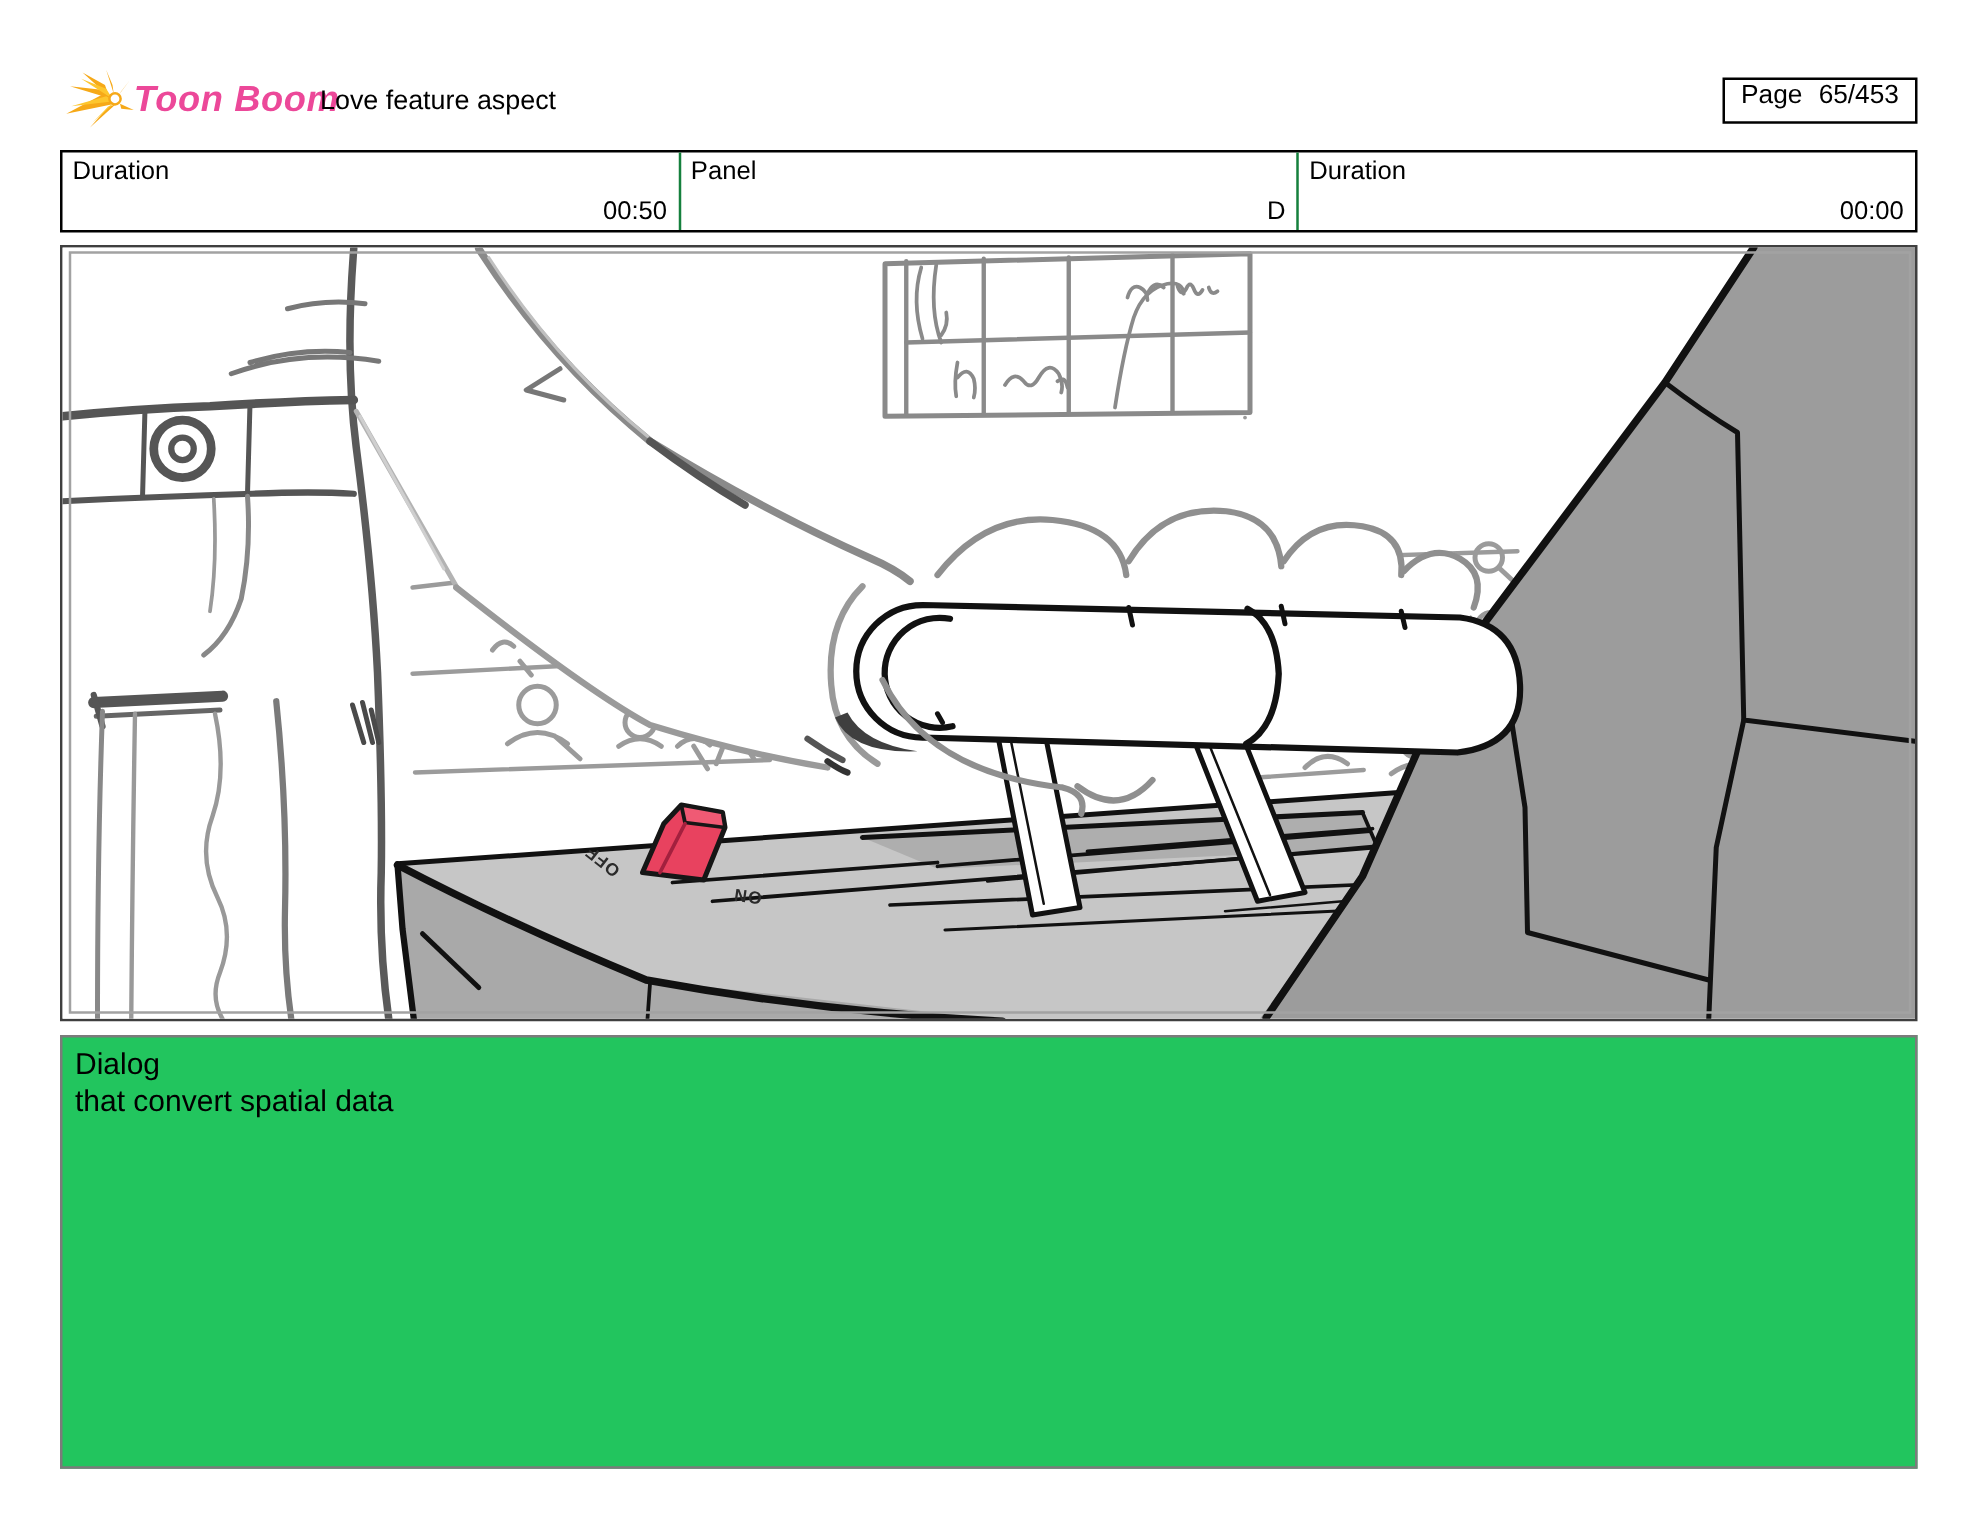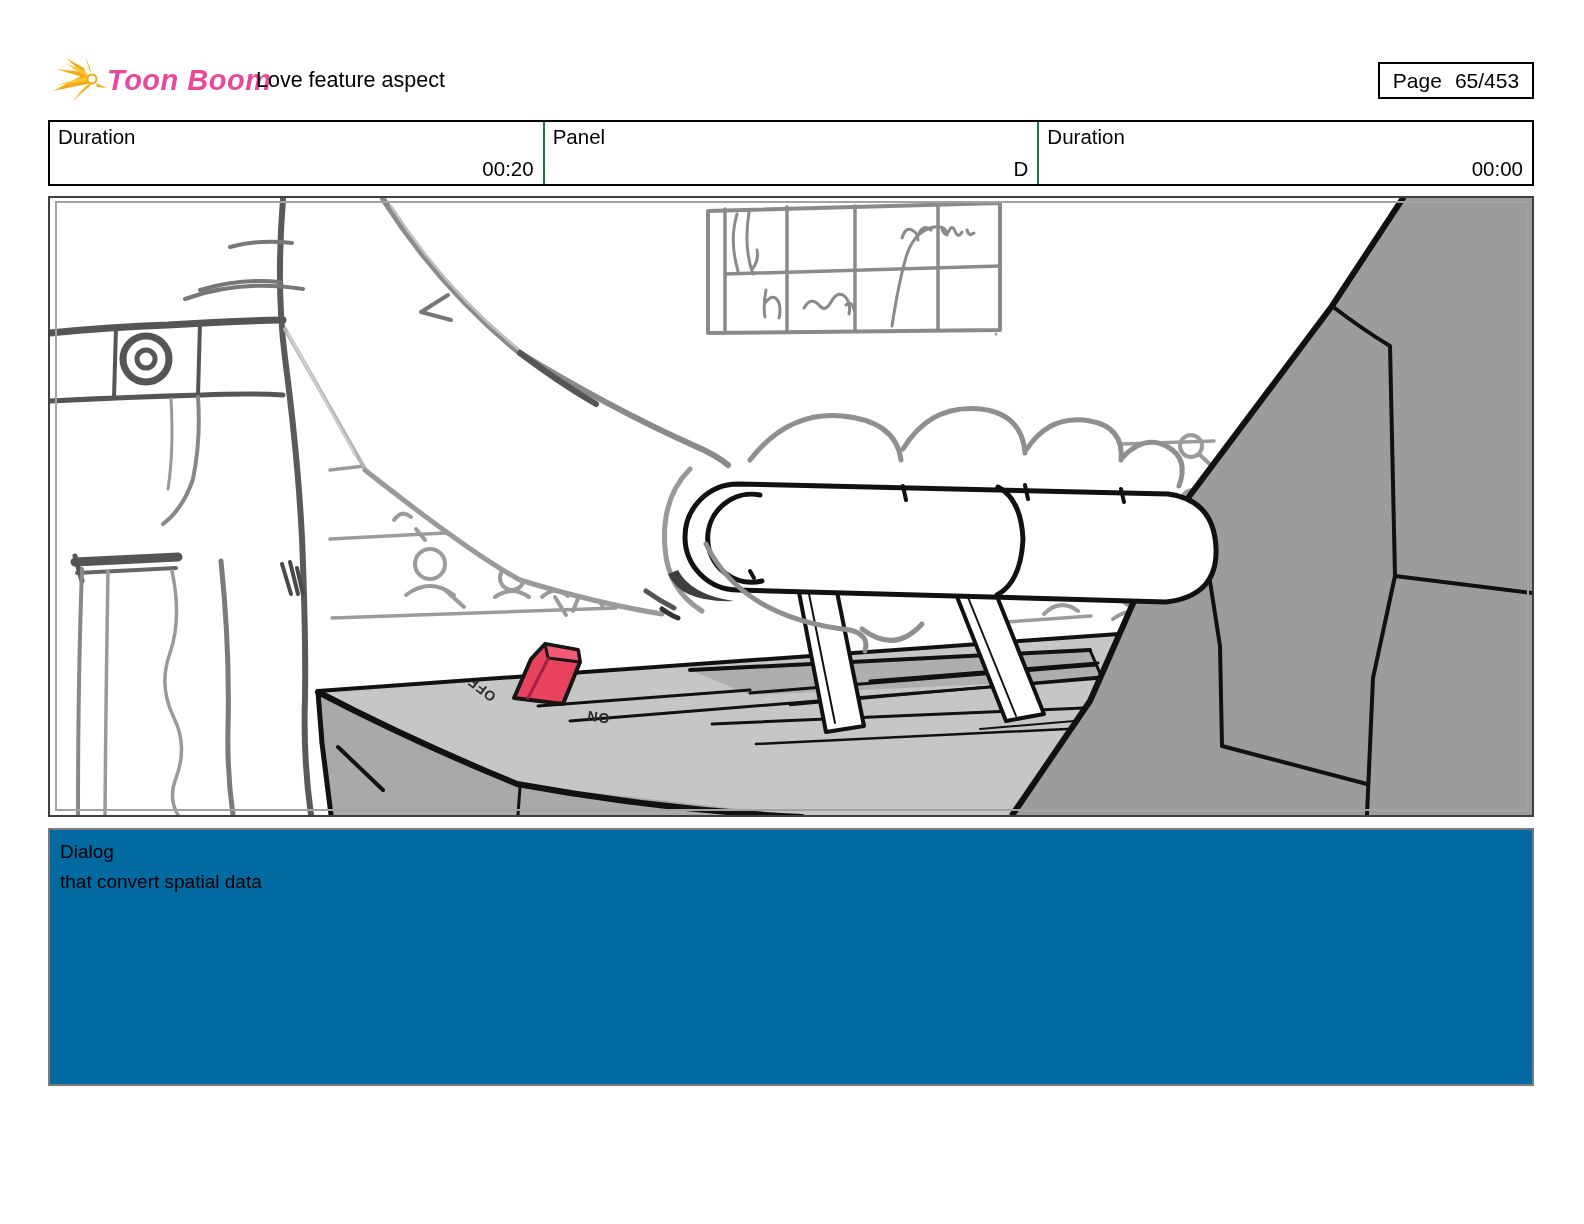--- a/index.html
+++ b/index.html
@@ -3,37 +3,37 @@
 <meta charset="utf-8">
 <style>
   * { margin:0; padding:0; box-sizing:border-box; }
   html,body { width:1584px; height:1224px; background:#fff; font-family:"Liberation Sans", sans-serif; position:relative; overflow:hidden; }
   .abs { position:absolute; }
 
   
   .logo-icon { left:52px; top:56px; width:56px; height:48px; }
   .logo-text { left:107px; top:64px; font-size:29px; font-weight:bold; font-style:italic; color:#ec4899; letter-spacing:.5px; }
   .doc-title { left:256px; top:68px; font-size:21.5px; color:#000; }
-  .page-box { left:1378px; top:62px; width:156px; height:37px; border:2px solid #000; display:flex; align-items:center; justify-content:center; gap:13px; font-size:21px; color:#000; }
+  .page-box { left:1378px; top:62px; width:156px; height:37px; border:2px solid #000; display:flex; align-items:flex-start; justify-content:center; gap:13px; font-size:21px; color:#000; }
 
   
   .info-row { left:48px; top:120px; width:1486px; height:66px; display:flex; border:2px solid #000; background:#fff; }
   .info-cell { flex:1; position:relative; border-left:2px solid #15803d; }
   .info-cell:first-child { border-left:none; }
   .cell-label { position:absolute; top:3px; left:8px; font-size:20.5px; color:#000; }
   .cell-value { position:absolute; bottom:3px; right:9px; font-size:20.5px; color:#000; }
 
   
   .panel { left:48px; top:196px; width:1486px; height:621px; border:2px solid #3f3f3f; background:#fff; }
   .panel svg { display:block; }
   .panel svg path, .panel svg line, .panel svg circle, .panel svg polyline { stroke-linecap:round; stroke-linejoin:round; }
   .panel svg text { font-family:"Liberation Sans", sans-serif; }
 
   
-  .dialog { left:48px; top:828px; width:1486px; height:258px; border:2px solid #7b7b7b; padding:7px 10px; font-size:19px; line-height:30px; color:#000; background:#0369a1; }
+  .dialog { left:48px; top:828px; width:1486px; height:347px; border:2px solid #7b7b7b; padding:7px 10px; font-size:24px; line-height:30px; color:#000; background:#22c55e; }
 </style>
 </head>
 <body>
 
 <div class="abs logo-icon">
   <svg width="56" height="48" viewBox="0 0 56 48">
     <g>
       <polygon points="40,27 1,35 31,19" fill="#f6a918"></polygon>
       <polygon points="37,23 4,13 31,16" fill="#f6a918"></polygon>
       <polygon points="35,21 14,2 32,12" fill="#f6a918"></polygon>
@@ -51,21 +51,21 @@
 <div class="abs logo-text">Toon Boom</div>
 <div class="abs doc-title">Love feature aspect</div>
 <div class="abs page-box">
   <span>Page</span>
   <span>65/453</span>
 </div>
 
 <div class="abs info-row">
   <div class="info-cell">
     <span class="cell-label">Duration</span>
-    <span class="cell-value">00:20</span>
+    <span class="cell-value">00:50</span>
   </div>
   <div class="info-cell">
     <span class="cell-label">Panel</span>
     <span class="cell-value">D</span>
   </div>
   <div class="info-cell">
     <span class="cell-label">Duration</span>
     <span class="cell-value">00:00</span>
   </div>
 </div>

